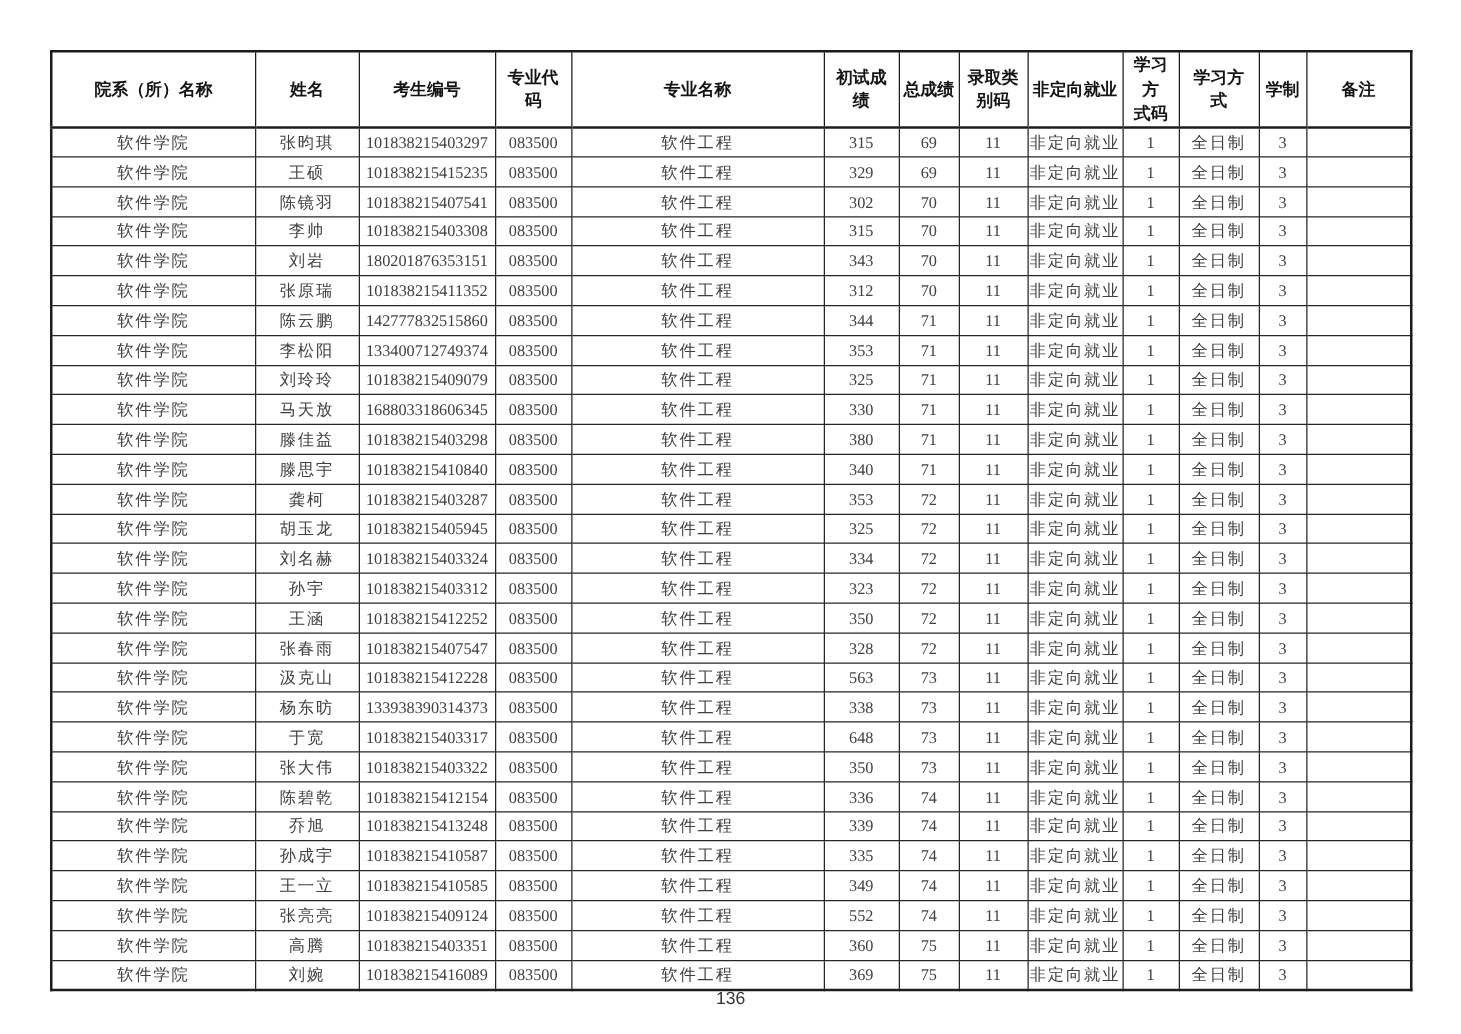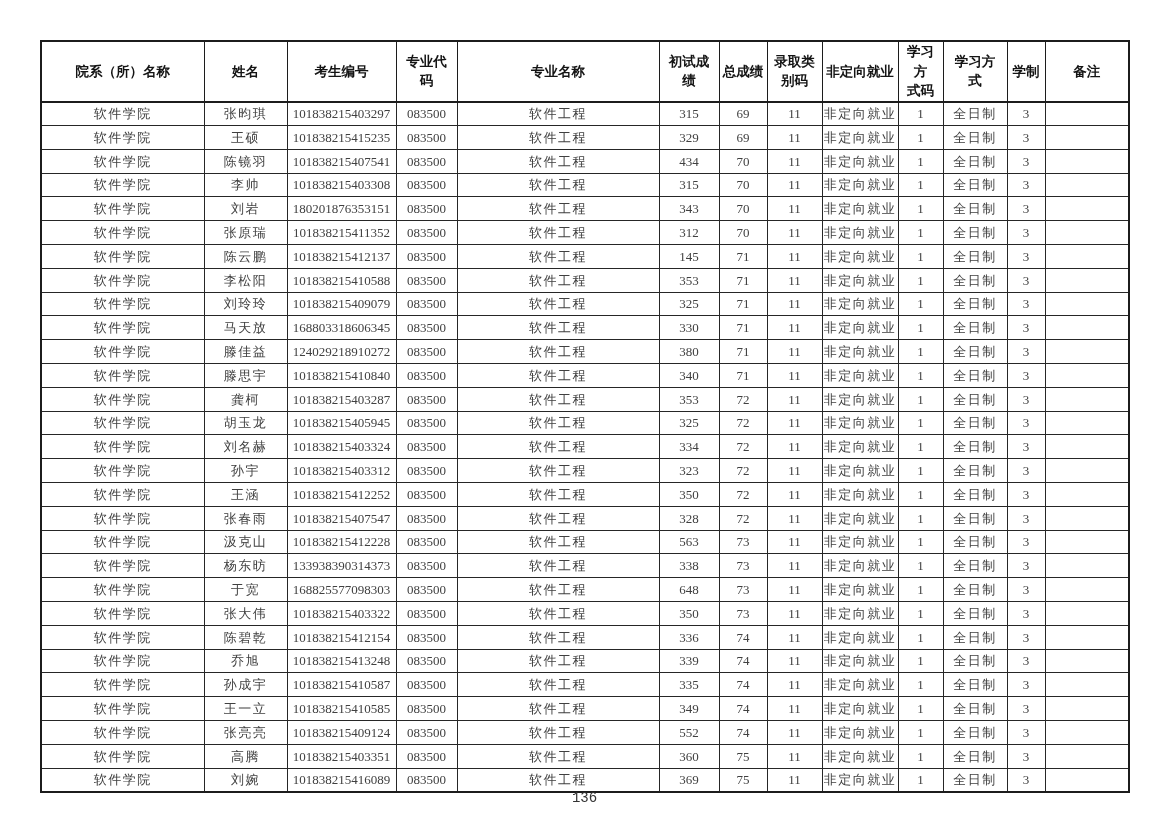--- a/index.html
+++ b/index.html
@@ -62,21 +62,21 @@
     letter-spacing: 1.5px;
   }
   .page-number {
     position: absolute;
     left: 0;
     right: 0;
     top: 790px;
     text-align: center;
     font-size: 14px;
     color: #333333;
-    font-family: Liberation Mono, monospace;
+    font-family: Liberation Sans, sans-serif;
   }
 </style>
 </head>
 <body>
 
 <div class="sheet">
   <table class="admission">
     <colgroup>
       <col style="width:163px">
       <col style="width:83px">
@@ -144,21 +144,21 @@
           <td class="cjk">全日制</td>
           <td>3</td>
           <td></td>
         </tr>
         <tr>
           <td class="cjk">软件学院</td>
           <td class="cjk">陈镜羽</td>
           <td>101838215407541</td>
           <td>083500</td>
           <td class="cjk">软件工程</td>
-          <td>434</td>
+          <td>302</td>
           <td>70</td>
           <td>11</td>
           <td class="cjk">非定向就业</td>
           <td>1</td>
           <td class="cjk">全日制</td>
           <td>3</td>
           <td></td>
         </tr>
         <tr>
           <td class="cjk">软件学院</td>
@@ -201,36 +201,36 @@
           <td>11</td>
           <td class="cjk">非定向就业</td>
           <td>1</td>
           <td class="cjk">全日制</td>
           <td>3</td>
           <td></td>
         </tr>
         <tr>
           <td class="cjk">软件学院</td>
           <td class="cjk">陈云鹏</td>
-          <td>101838215412137</td>
-          <td>083500</td>
-          <td class="cjk">软件工程</td>
-          <td>145</td>
+          <td>142777832515860</td>
+          <td>083500</td>
+          <td class="cjk">软件工程</td>
+          <td>344</td>
           <td>71</td>
           <td>11</td>
           <td class="cjk">非定向就业</td>
           <td>1</td>
           <td class="cjk">全日制</td>
           <td>3</td>
           <td></td>
         </tr>
         <tr>
           <td class="cjk">软件学院</td>
           <td class="cjk">李松阳</td>
-          <td>101838215410588</td>
+          <td>133400712749374</td>
           <td>083500</td>
           <td class="cjk">软件工程</td>
           <td>353</td>
           <td>71</td>
           <td>11</td>
           <td class="cjk">非定向就业</td>
           <td>1</td>
           <td class="cjk">全日制</td>
           <td>3</td>
           <td></td>
@@ -261,21 +261,21 @@
           <td>11</td>
           <td class="cjk">非定向就业</td>
           <td>1</td>
           <td class="cjk">全日制</td>
           <td>3</td>
           <td></td>
         </tr>
         <tr>
           <td class="cjk">软件学院</td>
           <td class="cjk">滕佳益</td>
-          <td>124029218910272</td>
+          <td>101838215403298</td>
           <td>083500</td>
           <td class="cjk">软件工程</td>
           <td>380</td>
           <td>71</td>
           <td>11</td>
           <td class="cjk">非定向就业</td>
           <td>1</td>
           <td class="cjk">全日制</td>
           <td>3</td>
           <td></td>
@@ -411,21 +411,21 @@
           <td>11</td>
           <td class="cjk">非定向就业</td>
           <td>1</td>
           <td class="cjk">全日制</td>
           <td>3</td>
           <td></td>
         </tr>
         <tr>
           <td class="cjk">软件学院</td>
           <td class="cjk">于宽</td>
-          <td>168825577098303</td>
+          <td>101838215403317</td>
           <td>083500</td>
           <td class="cjk">软件工程</td>
           <td>648</td>
           <td>73</td>
           <td>11</td>
           <td class="cjk">非定向就业</td>
           <td>1</td>
           <td class="cjk">全日制</td>
           <td>3</td>
           <td></td>

